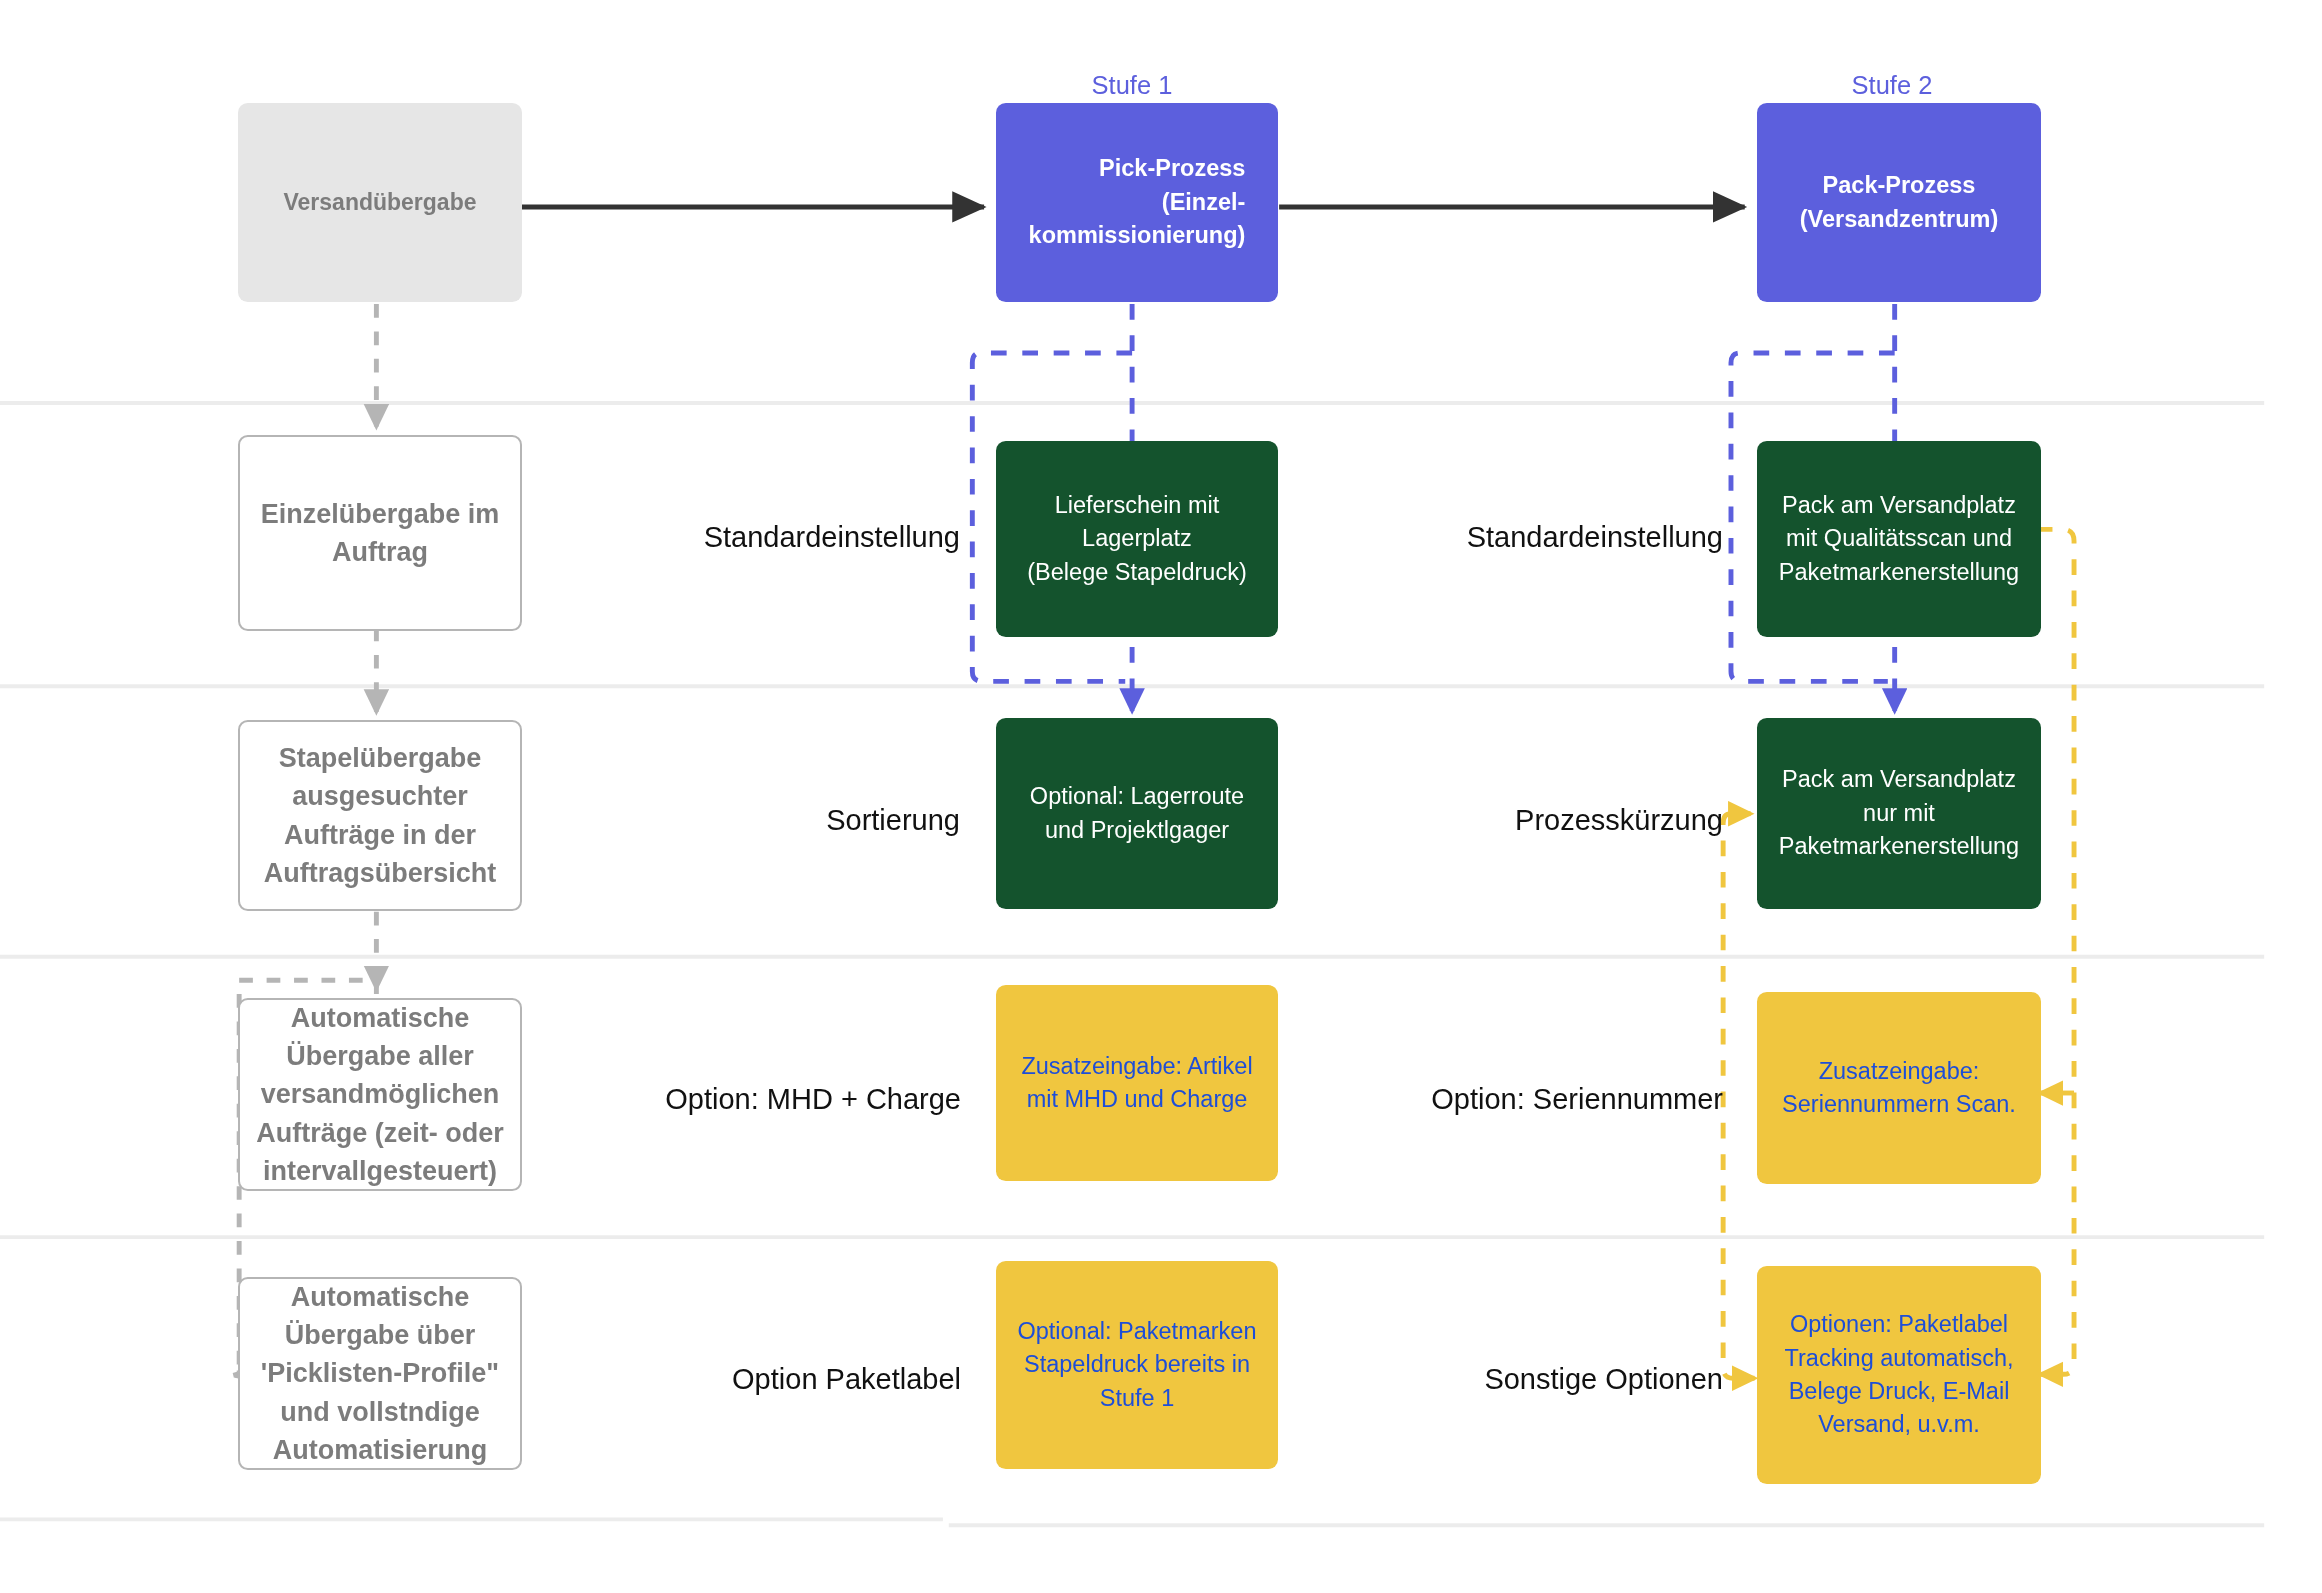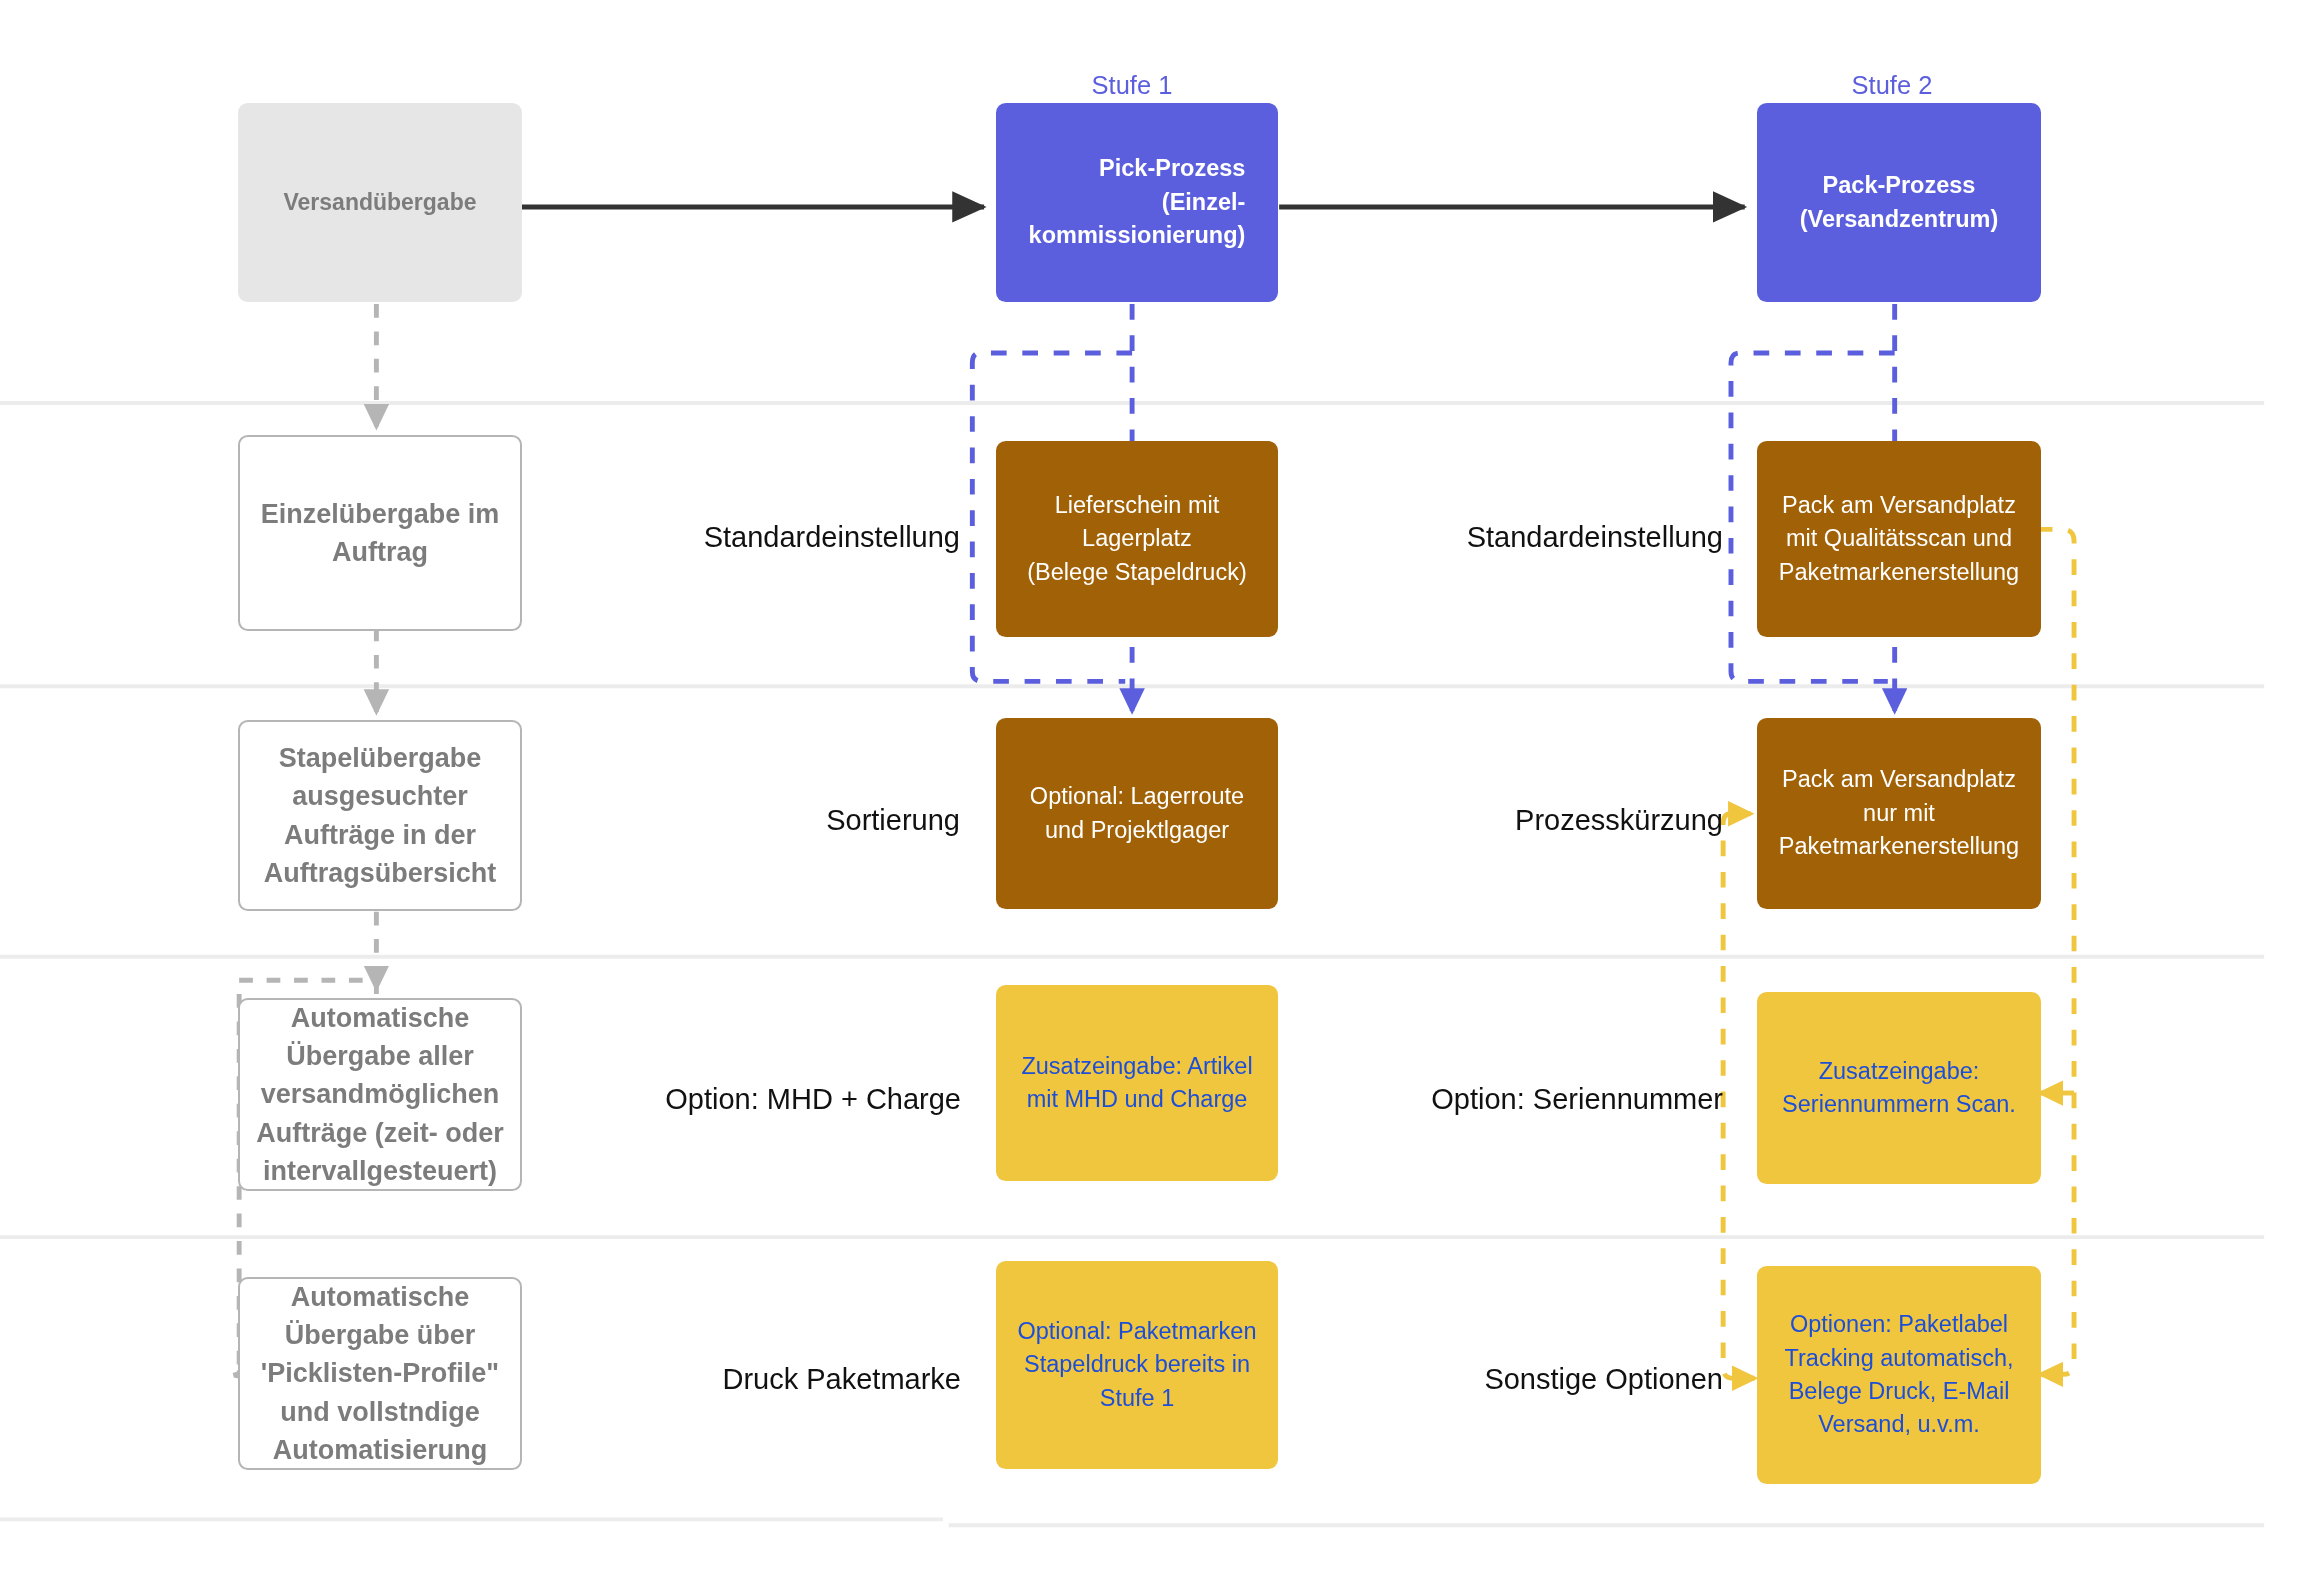--- a/index.html
+++ b/index.html
@@ -59,21 +59,21 @@
   }
 
   .node-blue-strong {
     background: #5c5fdd;
     color: #ffffff;
     font-weight: bold;
     font-size: 23.5px;
   }
 
   .node-blue {
-    background: #a16207;
+    background: #14532d;
     color: #ffffff;
     font-weight: normal;
     font-size: 23.5px;
   }
 
   .node-yellow {
     background: #f0c63f;
     color: #1d4ed8;
     font-weight: normal;
     font-size: 23.5px;
@@ -247,21 +247,21 @@
 Seriennummern Scan.</span>
   </div>
 
   <div class="node node-gray-outline" style="left:238px; top:1277px; width:284px; height:193px;">
     <span class="txt">Automatische
 Übergabe über
 'Picklisten-Profile"
 und vollstndige
 Automatisierung</span>
   </div>
-  <div class="row-label" style="left:608px; top:1361px; width:353px;">Druck Paketmarke</div>
+  <div class="row-label" style="left:608px; top:1361px; width:353px;">Option Paketlabel</div>
   <div class="node node-yellow" style="left:996px; top:1261px; width:282px; height:208px;">
     <span class="txt">Optional: Paketmarken
 Stapeldruck bereits in
 Stufe 1</span>
   </div>
   <div class="row-label" style="left:1370px; top:1361px; width:353px;">Sonstige Optionen</div>
   <div class="node node-yellow" style="left:1757px; top:1266px; width:284px; height:218px;">
     <span class="txt">Optionen: Paketlabel
 Tracking automatisch,
 Belege Druck, E-Mail

